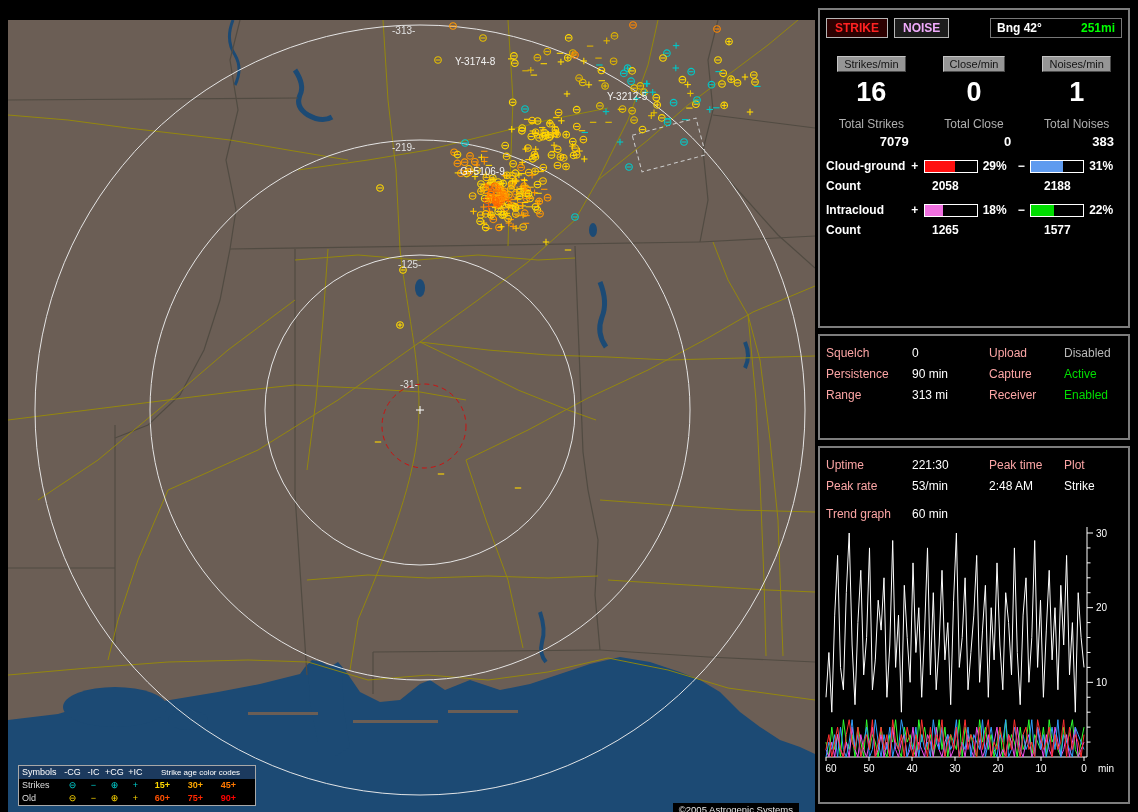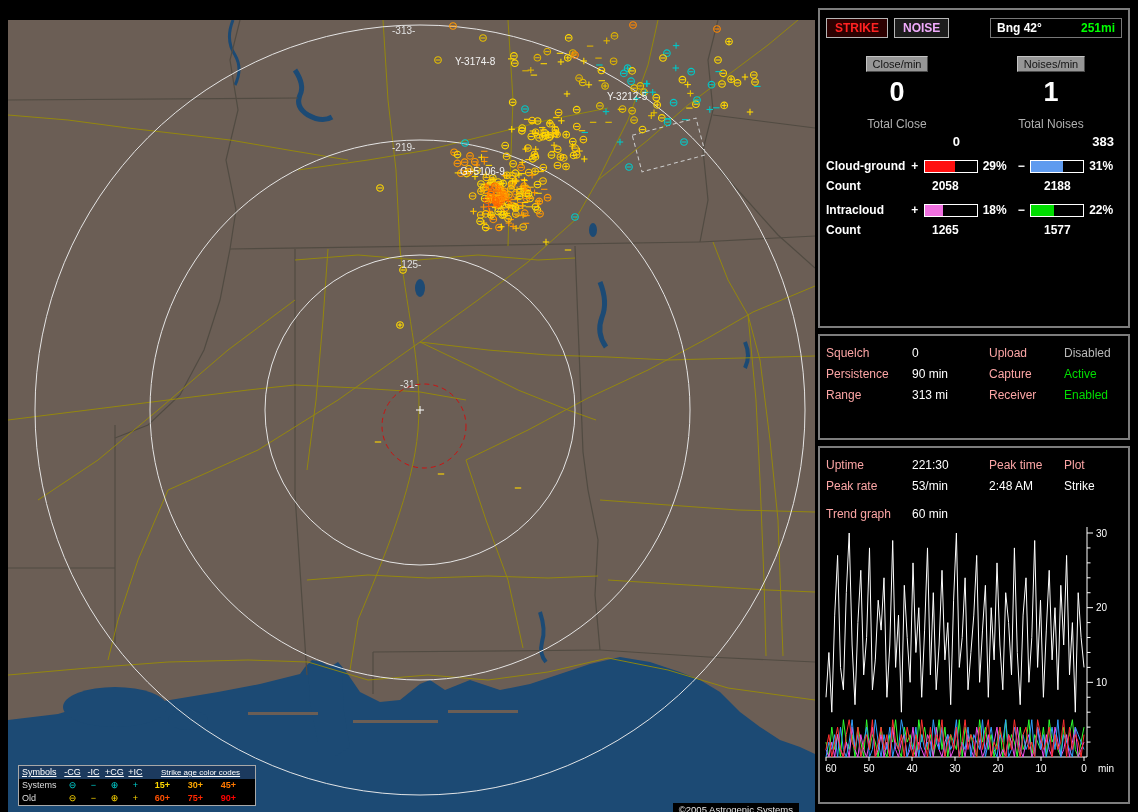--- a/index.html
+++ b/index.html
@@ -6,21 +6,21 @@
   body{width:1138px;height:812px;position:relative;overflow:hidden;
        font-family:"Liberation Sans",sans-serif;-webkit-font-smoothing:antialiased;}
 
   
   .map{position:absolute;left:8px;top:20px;width:807px;height:796px;background:#6b5e55;overflow:hidden;}
   .map svg text{font-family:"Liberation Sans",sans-serif;}
 
   .map-legend{position:absolute;left:10px;bottom:10px;width:236px;background:#000;
               border:1px solid #a8a8a8;font-size:9px;line-height:13px;color:#ddd;}
   .lg-r{display:flex;align-items:center;}
-  .lg-head{background:#1c3a5e;color:#fff;text-decoration:underline;}
+  .lg-head{background:#1c3a5e;color:#fff;}
   .lg-c0{width:40px;padding-left:3px;}
   .lg-sym{width:21px;text-align:center;}
   .lg-age{width:33px;text-align:center;font-weight:bold;}
   .lg-age-title{flex:1;text-align:center;font-size:8px;color:#fff;}
 
   .map-copyright{position:absolute;right:16px;bottom:0;background:#000;color:#e8e8e8;
                  font-size:9.5px;padding:1px 6px;}
 
   
   .panel{position:absolute;left:818px;width:312px;background:#000;border:2px solid #7d7d7d;
@@ -1628,21 +1628,21 @@
   <div class="map-legend">
     <div class="lg-r lg-head">
       <span class="lg-c0">Symbols</span>
       <span class="lg-sym">-CG</span>
       <span class="lg-sym">-IC</span>
       <span class="lg-sym">+CG</span>
       <span class="lg-sym">+IC</span>
       <span class="lg-age-title">Strike age color codes</span>
     </div>
     <div class="lg-r">
-      <span class="lg-c0">Systems</span>
+      <span class="lg-c0">Strikes</span>
       <span class="lg-sym" style="color: rgb(0, 208, 208);">⊖</span>
       <span class="lg-sym" style="color: rgb(0, 208, 208);">−</span>
       <span class="lg-sym" style="color: rgb(0, 208, 208);">⊕</span>
       <span class="lg-sym" style="color: rgb(0, 208, 208);">+</span>
       <span class="lg-age" style="color: rgb(255, 216, 0);">15+</span>
       <span class="lg-age" style="color: rgb(255, 168, 0);">30+</span>
       <span class="lg-age" style="color: rgb(255, 120, 0);">45+</span>
     </div>
     <div class="lg-r">
       <span class="lg-c0">Old</span>
@@ -1663,20 +1663,26 @@
   <div class="toolbar-row">
     <button class="btn strike">STRIKE</button>
     <button class="btn noise">NOISE</button>
     <div class="bng-box">
       <span class="bng">Bng 42°</span>
       <span class="rng">251mi</span>
     </div>
   </div>
 
   <div class="rate-cols">
+    <div class="rate-col">
+      <span class="rate-header">Strikes/min</span>
+      <div class="rate-value">16</div>
+      <div class="total-label">Total Strikes</div>
+      <div class="total-value">7079</div>
+    </div>
     <div class="rate-col">
       <span class="rate-header">Close/min</span>
       <div class="rate-value">0</div>
       <div class="total-label">Total Close</div>
       <div class="total-value">0</div>
     </div>
     <div class="rate-col">
       <span class="rate-header">Noises/min</span>
       <div class="rate-value">1</div>
       <div class="total-label">Total Noises</div>

